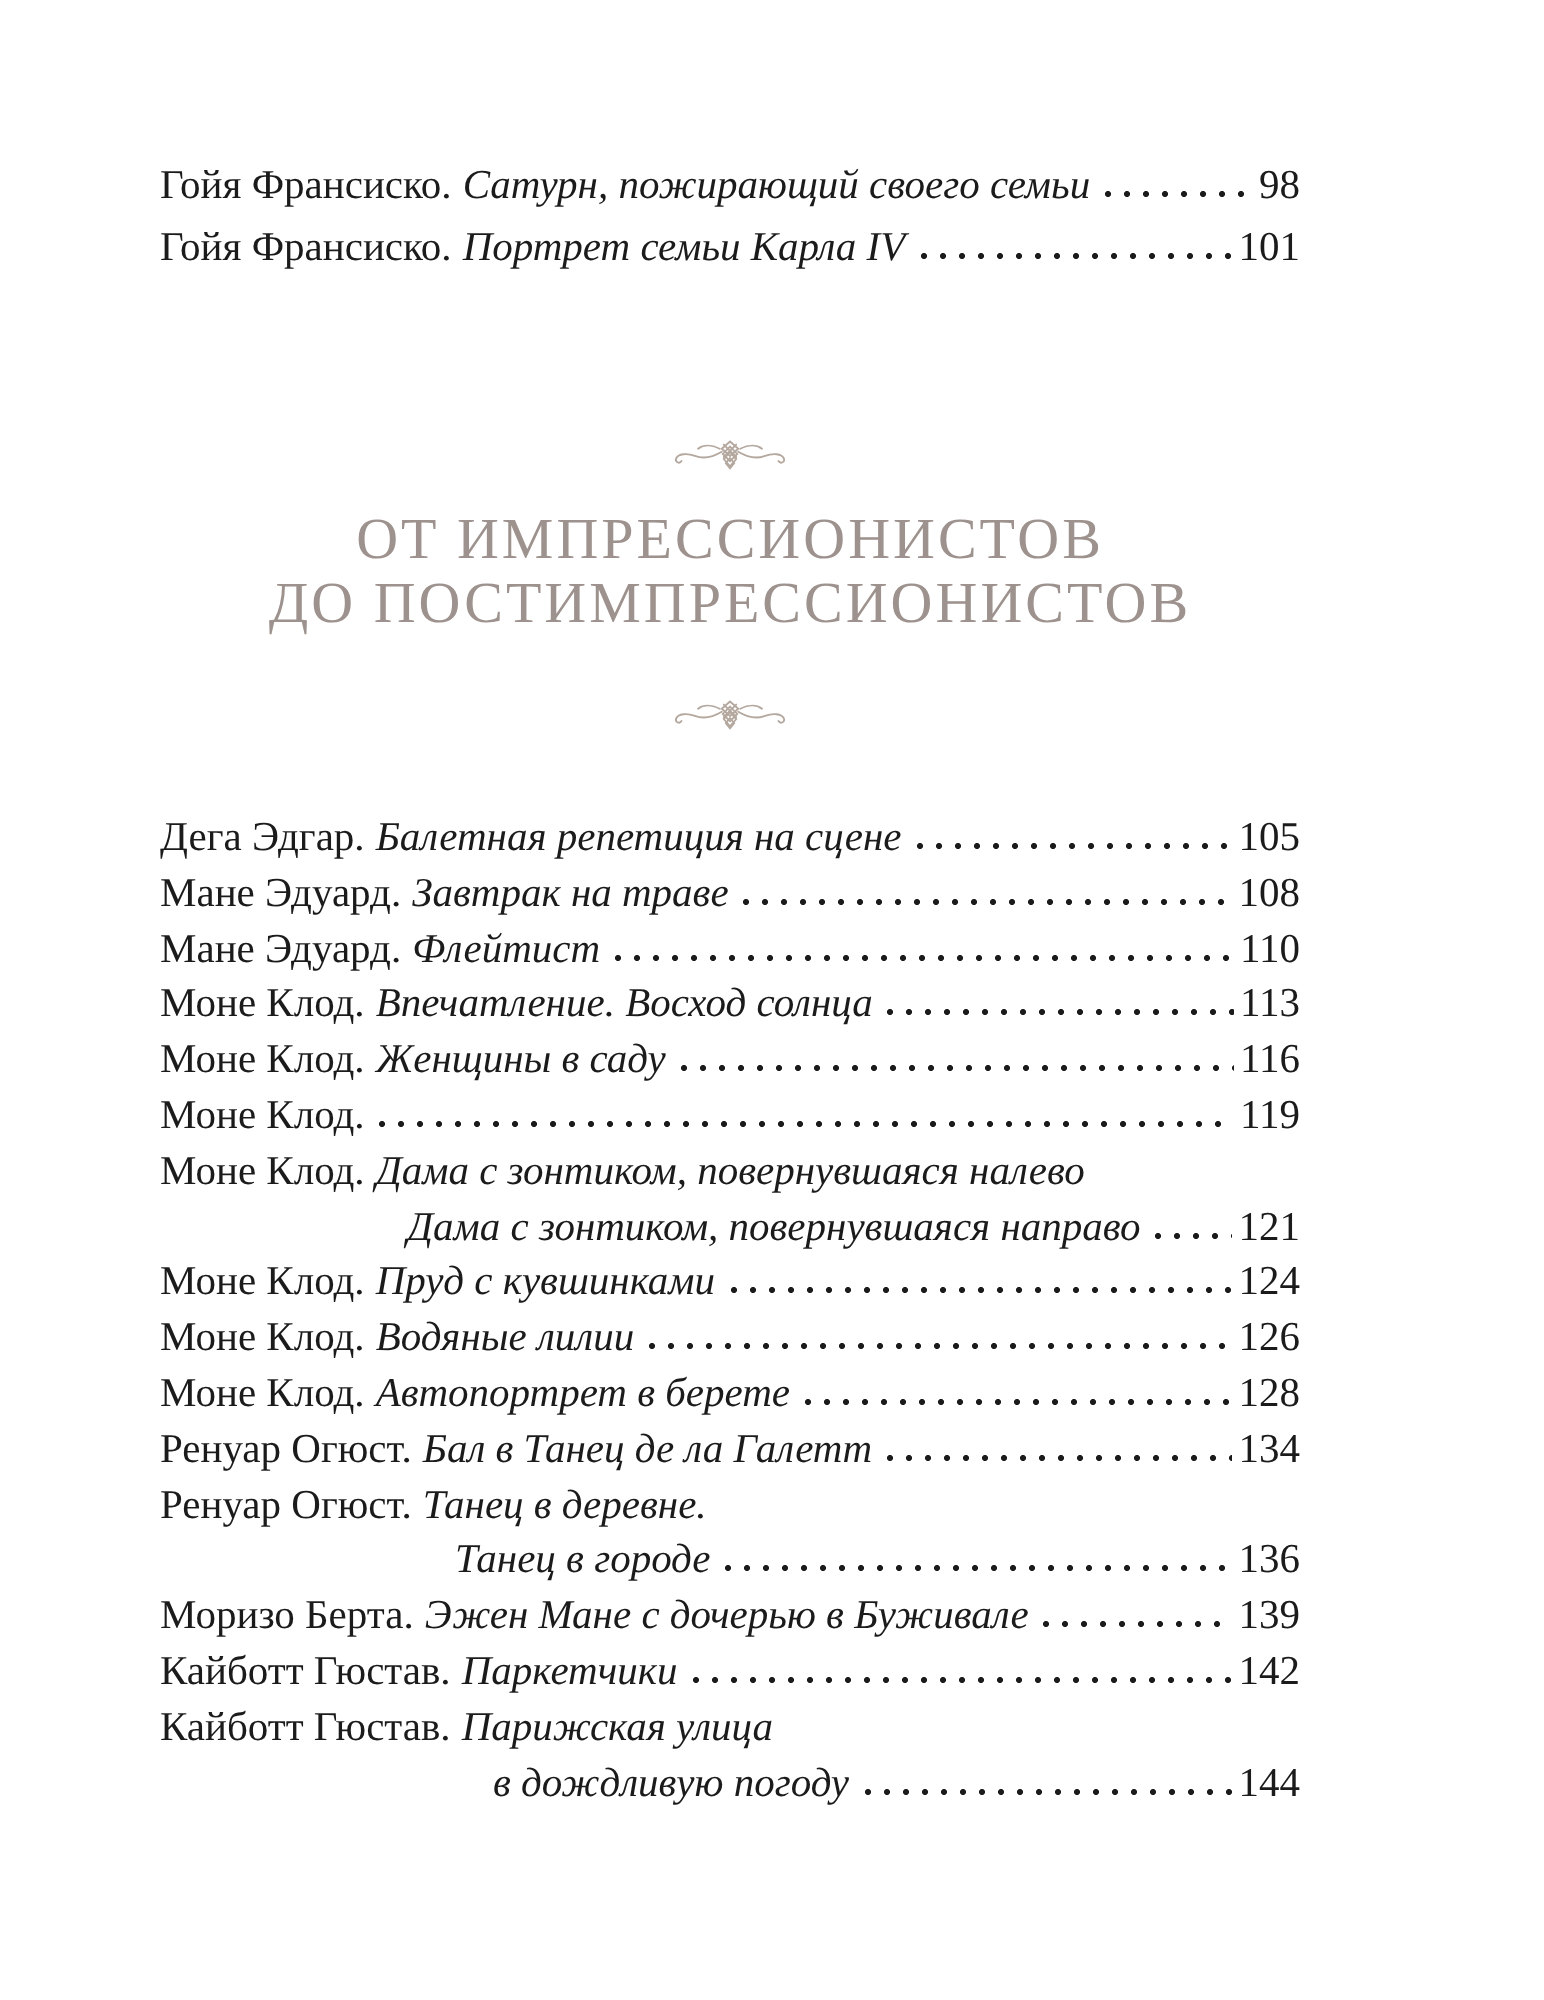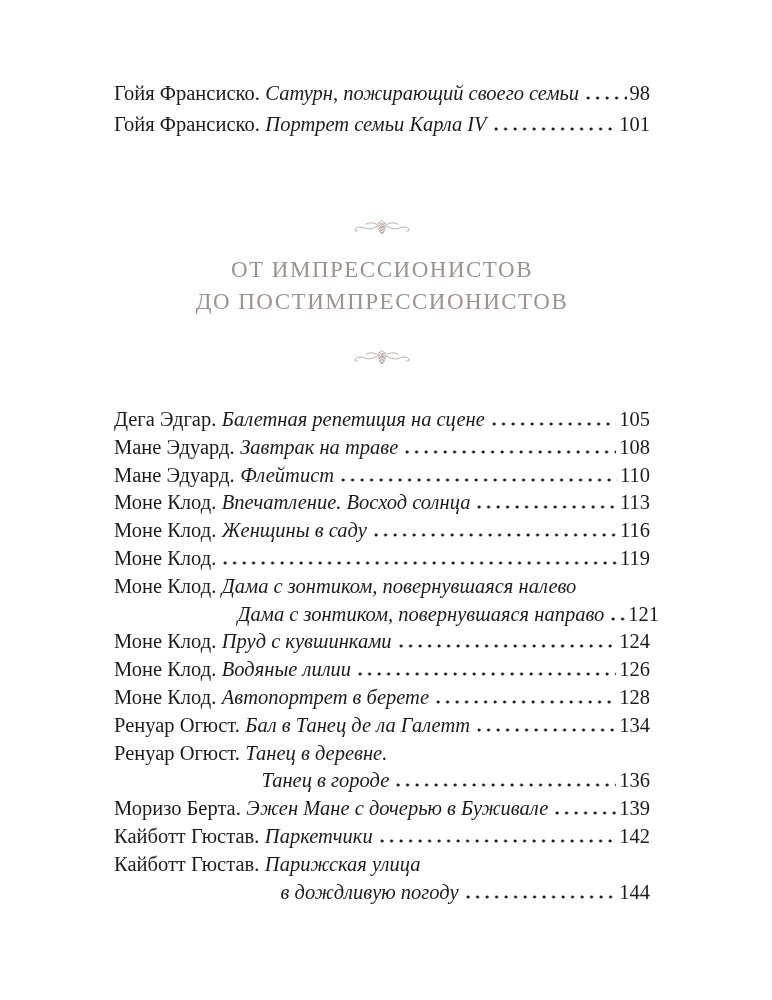--- a/index.html
+++ b/index.html
@@ -5,21 +5,21 @@
   html, body {
     margin: 0;
     padding: 0;
     background: #ffffff;
   }
   .page {
     position: relative;
     width: 737px;
     height: 1000px;
     box-sizing: border-box;
-    padding: 78px 87px 0 114px;
+    padding: 78px 87px 0 80px;
     background: #ffffff;
     font-family: "Liberation Serif", serif;
     color: #1b1b1b;
     overflow: hidden;
   }
   
   .toc-row {
     display: flex;
     align-items: baseline;
     font-size: 20.5px;
@@ -49,21 +49,21 @@
   }
   .ornament.first  { margin-top: 78px; }
   .ornament.second { margin-top: 30px; }
   .ornament svg { display: inline-block; vertical-align: top; }
   
   .section-heading {
     margin: 14px 0 0 0;
     text-align: center;
     font-family: "Liberation Serif", serif;
     font-weight: 400;
-    font-size: 23px;
+    font-size: 29px;
     line-height: 32px;
     letter-spacing: 1.5px;
     color: #9d928d;
   }
   
   .toc-block.main { margin-top: 36px; }
 </style>
 </head>
 <body>
 

